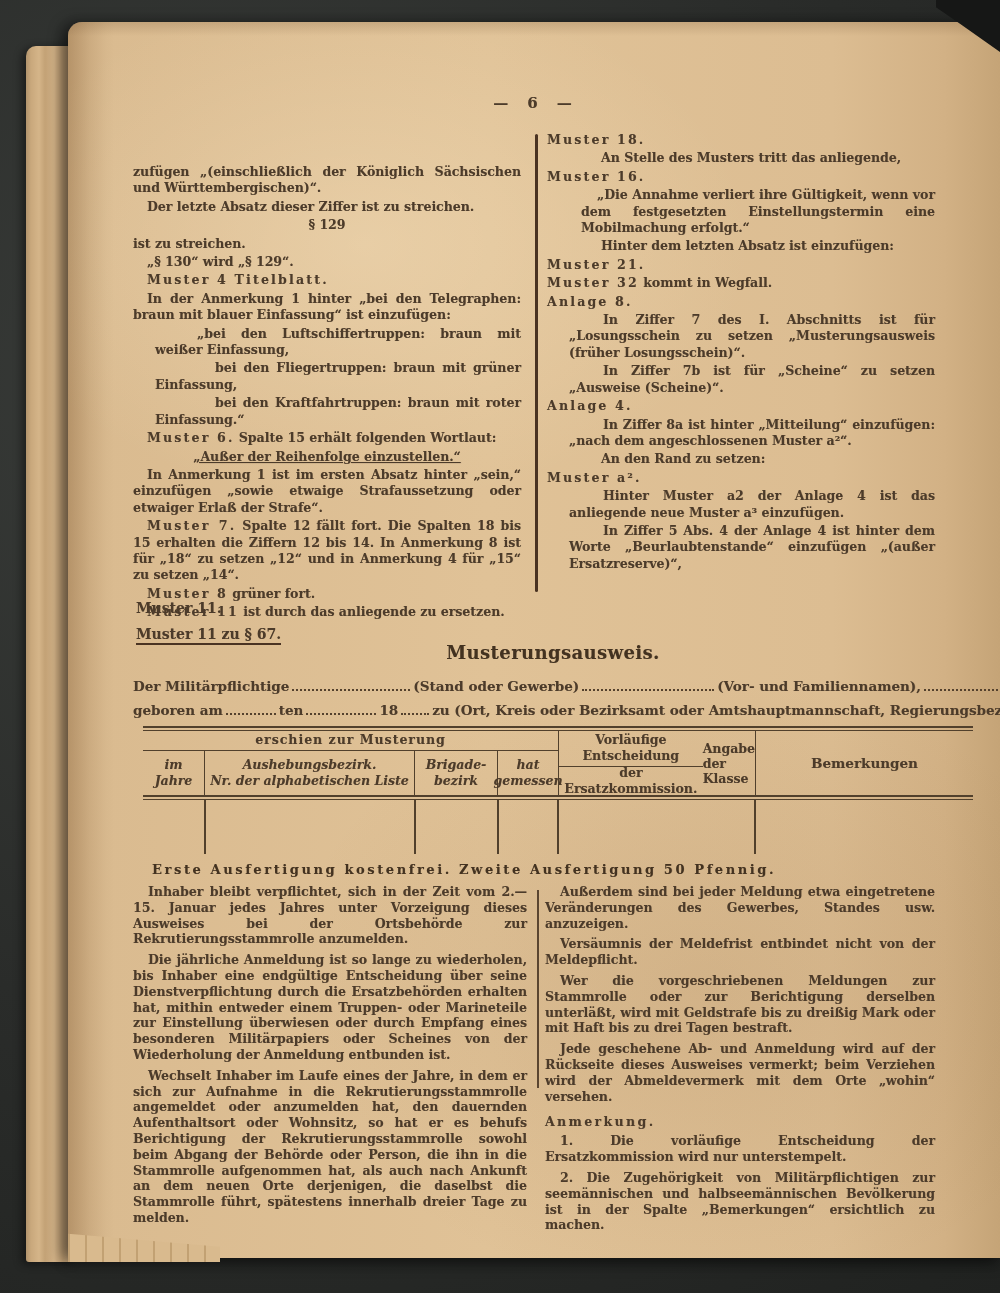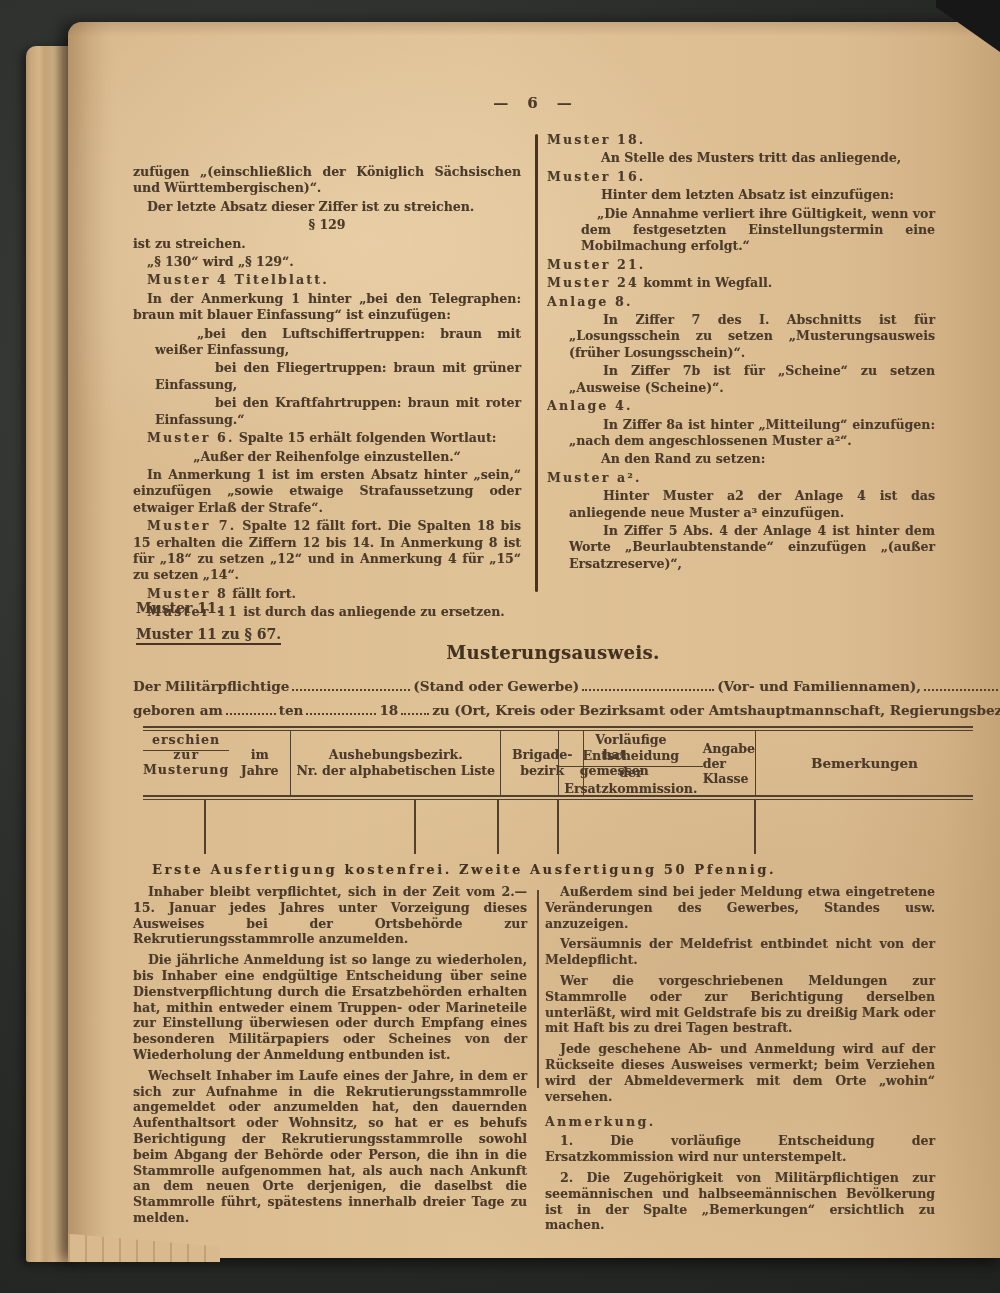--- a/index.html
+++ b/index.html
@@ -75,21 +75,21 @@
   .divider-bottom {
     position:absolute; left:469px; top:868px; height:198px; width:2px;
     background:#5a4530;
   }
 
   p.p { font-size:12.5px; line-height:16.4px; margin:0 0 2px 0; }
   .jf  { text-align: justify; hyphens:auto; }
   .ind { text-indent: 14px; }
   .ind2{ text-indent: 54px; }
   .ctr { text-align: center; }
-  .qc  { text-align: center; }
+  .qc  { text-align: center; text-decoration: underline; }
   .q1  { padding-left:22px; text-indent:42px; }
   .q2  { padding-left:22px; text-indent:60px; }
   .qb  { padding-left:34px; text-indent:16px; }
   .pq  { padding-left:22px; text-indent:34px; }
   .out { margin-left:-18px; }
   .mt  { margin-top:5px; }
   span.lead { letter-spacing:2.2px; }
 
   
   .m11-label { position:absolute; left:68px; top:578px; font-size:14px; }
@@ -103,25 +103,25 @@
   .fl1 { top:656px; } .fl2 { top:680px; }
   .blank {
     display:inline-block; height:11px; vertical-align:baseline;
     border-bottom:2px dotted #54412d; margin:0 3px;
   }
 
   
   .vtable { position:absolute; left:75px; top:704px; width:830px; font-size:12.5px; }
   .hr-heavy { height:5px; border-top:2px solid #51402c; border-bottom:1.5px solid #51402c; }
   .thead { display:flex; height:64px; }
-  .cellA { width:415px; display:flex; }
+  .cellA { width:415px; display:flex; flex-direction:column; }
   .erschien { height:20px; text-align:center; border-bottom:1.5px solid #51402c; padding-top:1px; letter-spacing:1px; }
   .subrow { display:flex; flex:1; }
   .hc { display:flex; align-items:center; justify-content:center; text-align:center;
-        white-space:pre-line; line-height:1.25; border-right:1.5px solid #51402c; }
+        white-space:pre-line; line-height:1.25; border-right:1.5px solid #51402c;font-style:italic; }
   .c1 { width:62px; } .c2 { width:210px; } .c3 { width:83px; } .c4 { width:60px; border-right:none; }
   .cellB { width:197px; border-left:1.5px solid #51402c; display:flex; flex-direction:row; }
   .vor { height:36px; border-bottom:1.5px solid #51402c; text-align:center; white-space:pre-line; line-height:1.3; padding-top:1px; }
   .klasse { flex:1; display:flex; align-items:center; justify-content:center; }
   .cellC { width:218px; border-left:1.5px solid #51402c; display:flex; align-items:center; justify-content:center; font-size:13.5px; }
   .tbody { position:relative; height:54px; }
   .tbody i { position:absolute; top:0; bottom:0; width:1.5px; background:#51402c; }
   .v1{left:61px;} .v2{left:271px;} .v3{left:354px;} .v4{left:414px;} .v5{left:611px;}
 
   .fee {
@@ -156,31 +156,31 @@
       <p class="p ind"><span>„§ 130“ wird „§ 129“.</span></p>
       <p class="p ind"><span class="lead">Muster 4 Titelblatt.</span><span></span></p>
       <p class="p ind jf"><span>In der Anmerkung 1 hinter „bei den Telegraphen: braun mit blauer Einfassung“ ist einzufügen:</span></p>
       <p class="p q1 jf"><span>„bei den Luftschiffertruppen: braun mit weißer Einfassung,</span></p>
       <p class="p q2 jf"><span>bei den Fliegertruppen: braun mit grüner Einfassung,</span></p>
       <p class="p q2 jf"><span>bei den Kraftfahrtruppen: braun mit roter Einfassung.“</span></p>
       <p class="p ind jf"><span class="lead">Muster 6.</span><span> Spalte 15 erhält folgenden Wortlaut:</span></p>
       <p class="p qc"><span>„Außer der Reihenfolge einzustellen.“</span></p>
       <p class="p ind jf mt"><span>In Anmerkung 1 ist im ersten Absatz hinter „sein,“ einzufügen „sowie etwaige Strafaussetzung oder etwaiger Erlaß der Strafe“.</span></p>
       <p class="p ind jf mt"><span class="lead">Muster 7.</span><span> Spalte 12 fällt fort. Die Spalten 18 bis 15 erhalten die Ziffern 12 bis 14. In Anmerkung 8 ist für „18“ zu setzen „12“ und in Anmerkung 4 für „15“ zu setzen „14“.</span></p>
-      <p class="p ind mt"><span class="lead">Muster 8</span><span> fällt fort.</span></p>
+      <p class="p ind mt"><span class="lead">Muster 8</span><span> grüner fort.</span></p>
       <p class="p ind mt"><span class="lead">Muster 11</span><span> ist durch das anliegende zu ersetzen.</span></p>
     </div>
     <div class="col-r">
       <p class="p"><span class="lead">Muster 18.</span></p>
       <p class="p ind2"><span>An Stelle des Musters tritt das anliegende,</span></p>
       <p class="p mt"><span class="lead">Muster 16.</span></p>
+      <p class="p qb jf"><span>„Die Annahme verliert ihre Gültigkeit, wenn vor dem festgesetzten Einstellungstermin eine Mobilmachung erfolgt.“</span></p>
       <p class="p ind2"><span>Hinter dem letzten Absatz ist einzufügen:</span></p>
-      <p class="p qb jf"><span>„Die Annahme verliert ihre Gültigkeit, wenn vor dem festgesetzten Einstellungstermin eine Mobilmachung erfolgt.“</span></p>
       <p class="p mt"><span class="lead">Muster 21.</span></p>
-      <p class="p mt"><span class="lead">Muster 24</span><span> kommt in Wegfall.</span></p>
+      <p class="p mt"><span class="lead">Muster 32</span><span> kommt in Wegfall.</span></p>
       <p class="p mt"><span class="lead">Anlage 8.</span></p>
       <p class="p pq jf mt"><span>In Ziffer 7 des I. Abschnitts ist für „Losungsschein zu setzen „Musterungsausweis (früher Losungsschein)“.</span></p>
       <p class="p pq jf mt"><span>In Ziffer 7b ist für „Scheine“ zu setzen „Ausweise (Scheine)“.</span></p>
       <p class="p mt"><span class="lead">Anlage 4.</span></p>
       <p class="p pq jf mt"><span>In Ziffer 8a ist hinter „Mitteilung“ einzufügen: „nach dem angeschlossenen Muster a²“.</span></p>
       <p class="p ind2"><span>An den Rand zu setzen:</span></p>
       <p class="p out mt"><span class="lead">Muster a².</span></p>
       <p class="p pq jf mt"><span>Hinter Muster a2 der Anlage 4 ist das anliegende neue Muster a³ einzufügen.</span></p>
       <p class="p pq jf mt"><span>In Ziffer 5 Abs. 4 der Anlage 4 ist hinter dem Worte „Beurlaubtenstande“ einzufügen „(außer Ersatzreserve)“,</span></p>
     </div>

